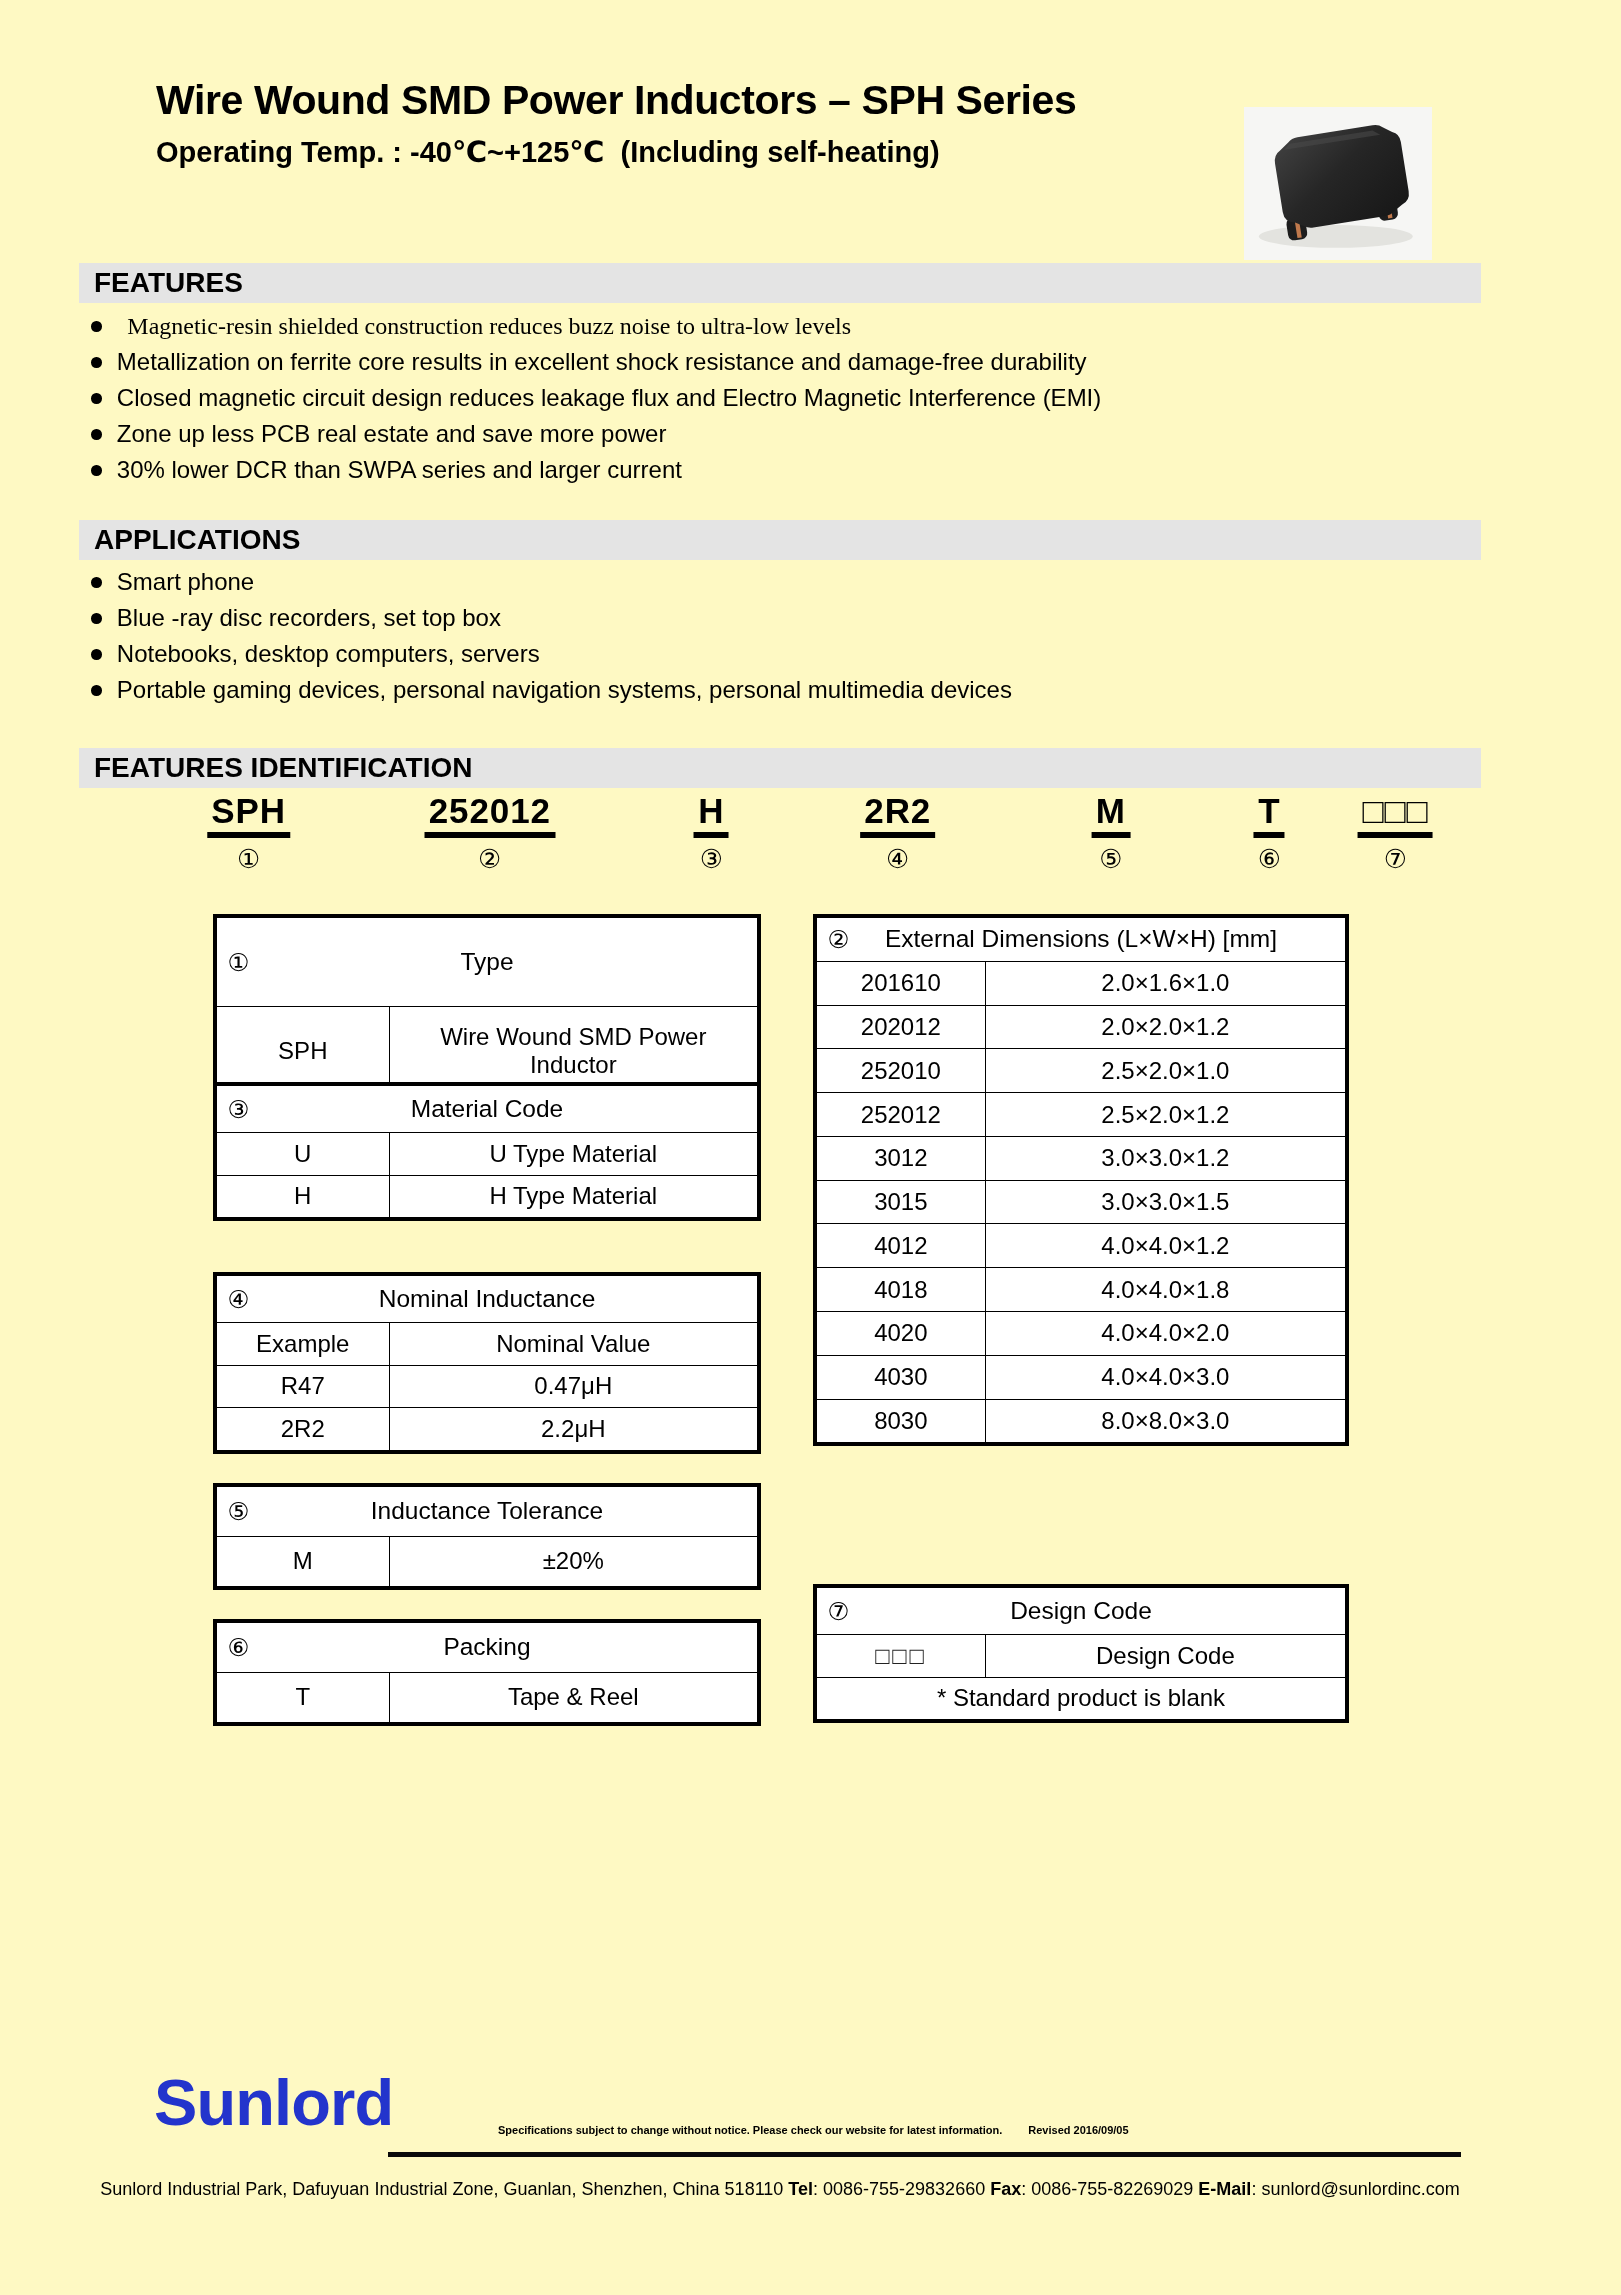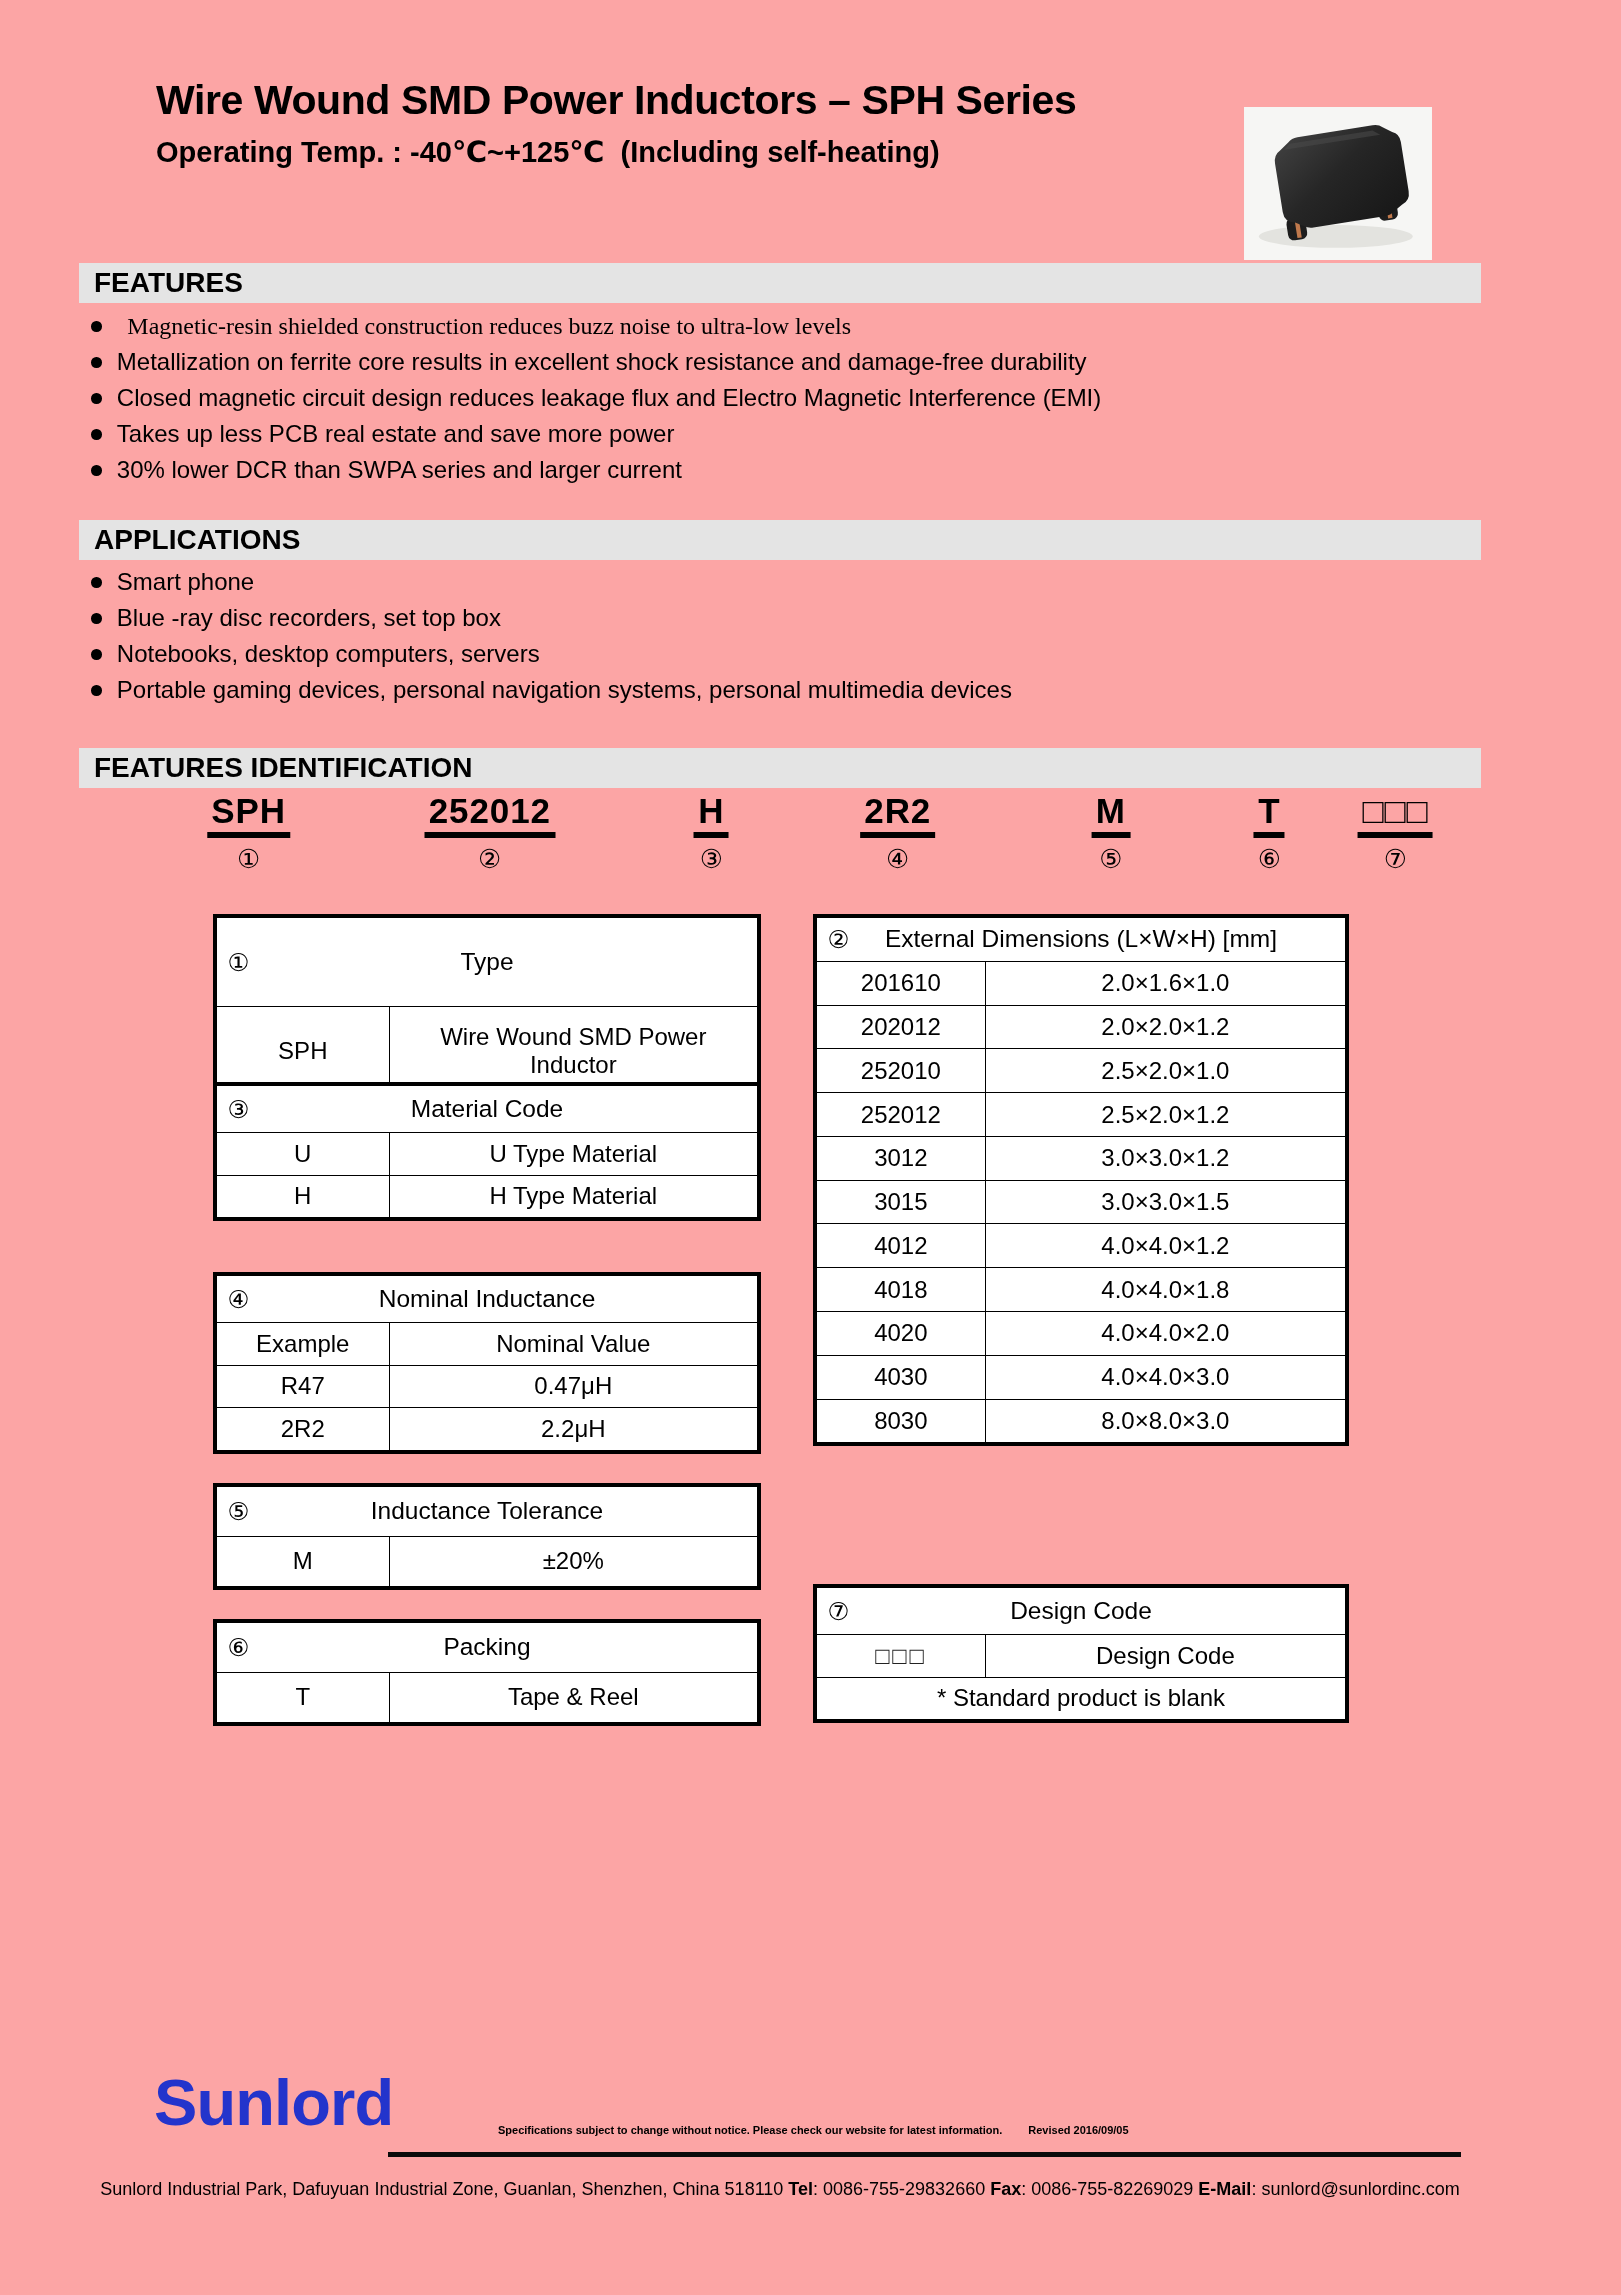--- a/index.html
+++ b/index.html
@@ -1,21 +1,21 @@
 <!DOCTYPE html>
 <html style="--logo-blue: #2334cc; --bar-gray: #e4e4e4;font-size:14px"><head>
 <meta charset="utf-8">
 <style>
   :root{
     --logo-blue:#2334cc;
     --bar-gray:#e4e4e4;
   }
   html,body{margin:0;padding:0;background:#ffffff;}
   body{font-family:"Liberation Sans","DejaVu Sans",sans-serif;color:#000;}
-  .page{position:relative;width:1622px;height:2295px;background:#fca5a5;overflow:hidden;}
+  .page{position:relative;width:1622px;height:2295px;background:#fef9c3;overflow:hidden;}
 
   
   .title{position:absolute;left:156px;top:77px;font-size:41px;font-weight:bold;letter-spacing:-0.4px;white-space:pre;}
   .subtitle{position:absolute;left:156px;top:135px;font-size:29px;font-weight:bold;white-space:pre;}
 
   .photo{position:absolute;left:1244px;top:107px;width:188px;height:153px;}
 
   
   .bar{position:absolute;left:79px;width:1402px;height:40px;background:var(--bar-gray);
        display:flex;align-items:center;padding-left:15px;box-sizing:border-box;
@@ -110,21 +110,21 @@
       <li>
         <span class="dot"></span>
         <span class="txt">Metallization on ferrite core results in excellent shock resistance and damage-free durability</span>
       </li>
       <li>
         <span class="dot"></span>
         <span class="txt">Closed magnetic circuit design reduces leakage flux and Electro Magnetic Interference (EMI)</span>
       </li>
       <li>
         <span class="dot"></span>
-        <span class="txt">Takes up less PCB real estate and save more power</span>
+        <span class="txt">Zone up less PCB real estate and save more power</span>
       </li>
       <li>
         <span class="dot"></span>
         <span class="txt">30% lower DCR than SWPA series and larger current</span>
       </li>
     </ul>
 
   <div class="bar" id="bar-apps">
     <span>APPLICATIONS</span>
   </div>

